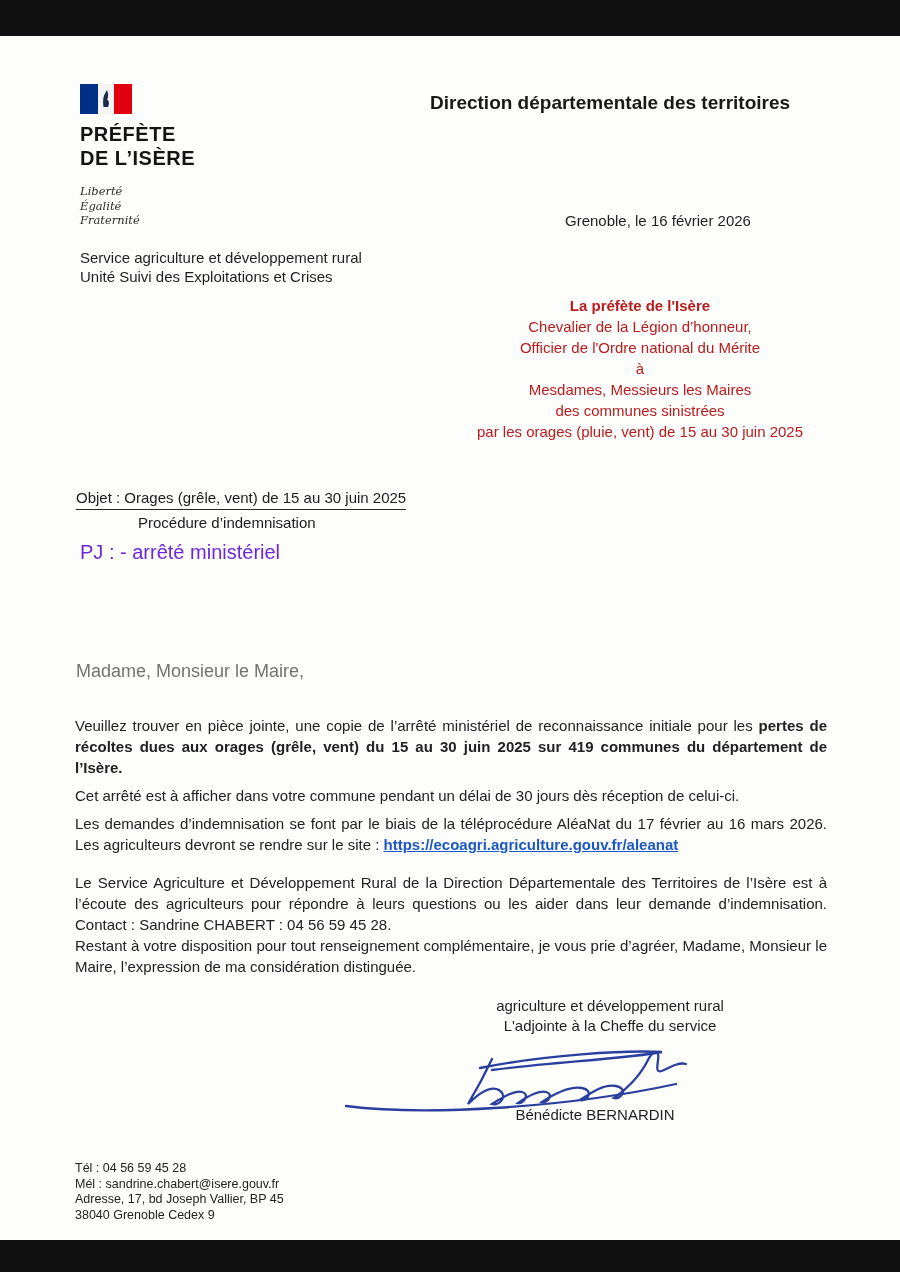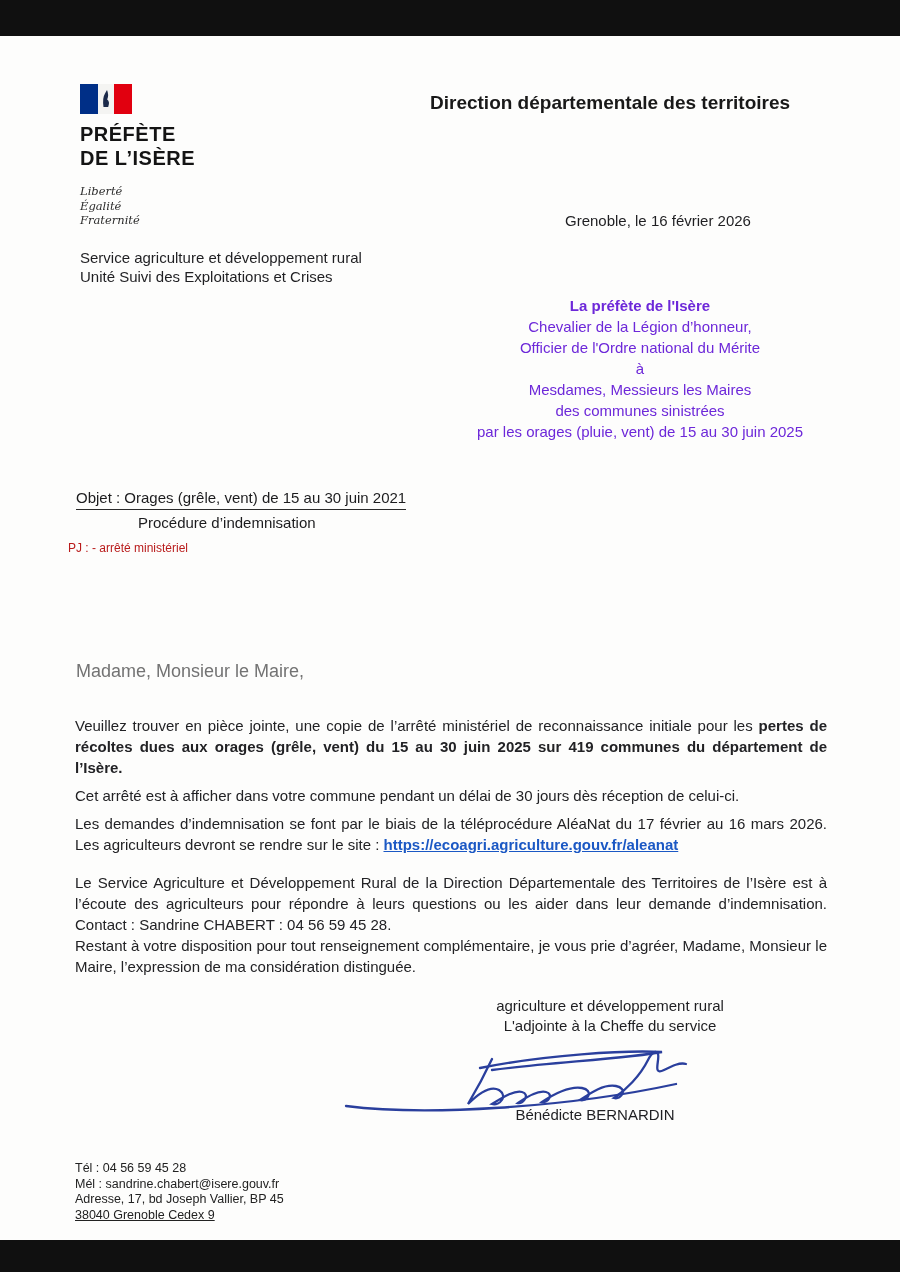--- a/index.html
+++ b/index.html
@@ -24,43 +24,43 @@
   .flag .w { width: 16px; background: #f4f4f2; display: flex; align-items: center; justify-content: center; }
   .flag .r { width: 18px; background: #e1000f; }
   .agency-line { font-weight: bold; font-size: 20px; letter-spacing: 0.5px; color: #141414; line-height: 24px; }
   .motto { margin-top: 14px; font-family: "DejaVu Serif", serif; font-style: italic; font-size: 11.5px; line-height: 14.5px; color: #2b2b2b; }
 
   .direction { position: absolute; left: 430px; top: 92px; font-size: 19px; font-weight: bold; color: #191919; }
 
   .sender { position: absolute; left: 80px; top: 212px; font-size: 15px; line-height: 19px; color: #1f1f22; margin-top: 36px; }
   .place-date { position: absolute; left: 565px; top: 212px; font-size: 15px; color: #1f1f22; }
 
-  .addressee { position: absolute; left: 430px; top: 295px; width: 420px; text-align: center; font-size: 15px; line-height: 21px; color: #6d28d9; }
+  .addressee { position: absolute; left: 430px; top: 295px; width: 420px; text-align: center; font-size: 15px; line-height: 21px; color: #b91c1c; }
   .addressee .title { font-weight: bold; }
 
   .subject-block { position: absolute; left: 76px; top: 489px; font-size: 15px; line-height: 18px; color: #1c1c1e; }
   .subject-line { border-bottom: 1.2px solid #2a2a2a; padding-bottom: 2px; display: inline-block; }
   .subject-sub { margin-top: 4px; padding-left: 62px; }
-  .pj-line { position: absolute; left: 68px; top: 541px; font-size: 12px; color: #b91c1c; }
+  .pj-line { position: absolute; left: 80px; top: 541px; font-size: 20px; color: #6d28d9; }
 
   .salutation { position: absolute; left: 76px; top: 661px; font-size: 18px; color: #737373; }
 
   .body-text { position: absolute; left: 75px; top: 715px; width: 752px; font-size: 15px; line-height: 21px; color: #222225; }
   .body-text p { text-align: justify; margin-bottom: 7px; }
   .body-text p.gap-before { margin-top: 17px; }
   .body-text p.tight { margin-bottom: 0; }
   .bold { font-weight: bold; }
   a.doc-link { color: #1b58c4; font-weight: bold; text-decoration: underline; }
 
   .signoff { position: absolute; left: 420px; top: 996px; width: 380px; text-align: center; font-size: 15px; line-height: 20px; color: #1f1f22; }
   .signature-svg { position: absolute; left: 340px; top: 1044px; }
   .sign-name { position: absolute; left: 445px; top: 1106px; width: 300px; text-align: center; font-size: 15px; color: #1f1f22; }
 
   .footer { position: absolute; left: 75px; top: 1161px; font-size: 12.5px; line-height: 15.5px; color: #222; }
-  .footer .u { text-decoration: underline; }
+  .footer .u { }
 </style>
 </head>
 <body>
 
 <div class="page">
 
   <div class="scan-bar top"></div>
 
   <div class="logo-block">
     <div class="flag">
@@ -93,21 +93,21 @@
     <div class="title">La préfète de l'Isère</div>
     <div>Chevalier de la Légion d’honneur,</div>
     <div>Officier de l'Ordre national du Mérite</div>
     <div>à</div>
     <div>Mesdames, Messieurs les Maires</div>
     <div>des communes sinistrées</div>
     <div>par les orages (pluie, vent) de 15 au 30 juin 2025</div>
   </div>
 
   <div class="subject-block">
-    <span class="subject-line">Objet : Orages (grêle, vent) de 15 au 30 juin 2021</span>
+    <span class="subject-line">Objet : Orages (grêle, vent) de 15 au 30 juin 2025</span>
     <div class="subject-sub">Procédure d’indemnisation</div>
   </div>
   <div class="pj-line">PJ : - arrêté ministériel</div>
 
   <div class="salutation">Madame, Monsieur le Maire,</div>
 
   <div class="body-text">
     <p><span>Veuillez trouver en pièce jointe, une copie de l’arrêté ministériel de reconnaissance initiale pour les </span><span class="bold">pertes de récoltes dues aux orages (grêle, vent) du 15 au 30 juin 2025 sur 419 communes du département de l’Isère.</span></p>
     <p>Cet arrêté est à afficher dans votre commune pendant un délai de 30 jours dès réception de celui-ci.</p>
     <p><span>Les demandes d’indemnisation se font par le biais de la téléprocédure AléaNat du 17 février au 16 mars 2026. Les agriculteurs devront se rendre sur le site :  </span><a class="doc-link" href="#">https://ecoagri.agriculture.gouv.fr/aleanat</a></p>

